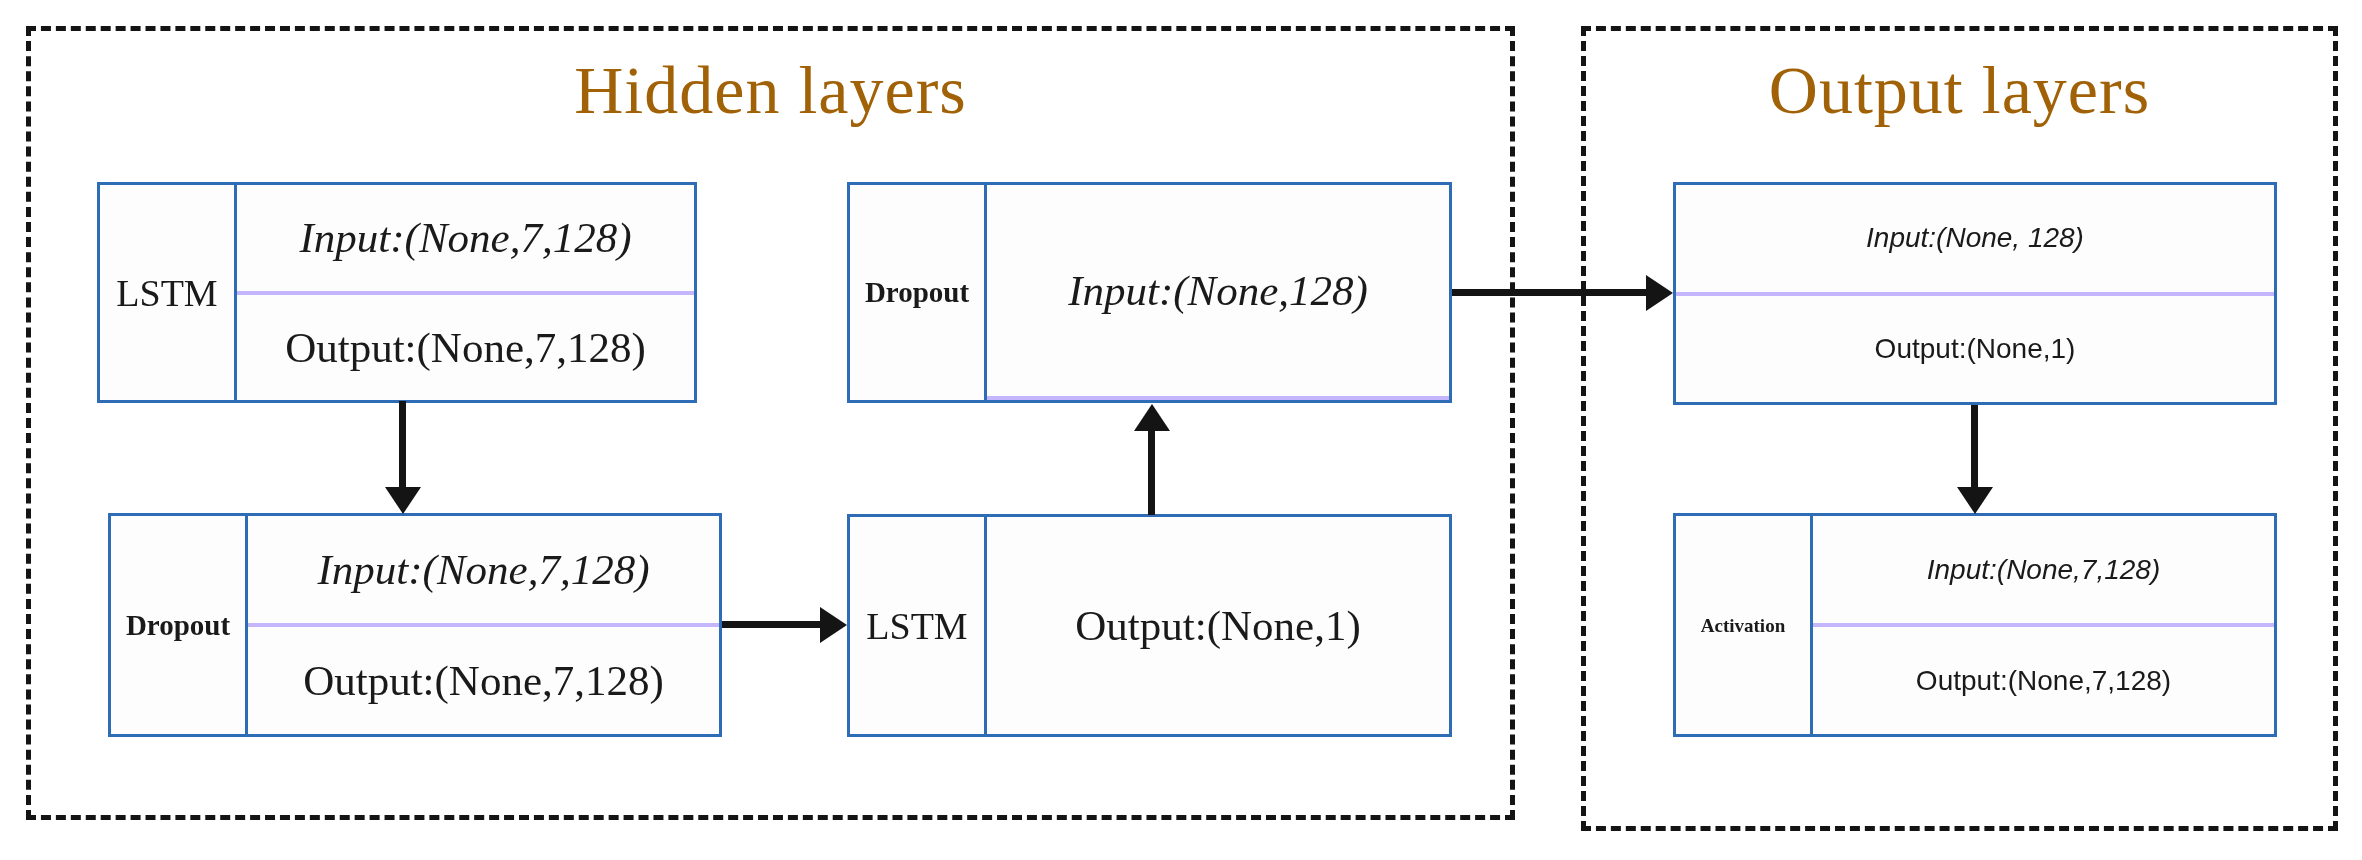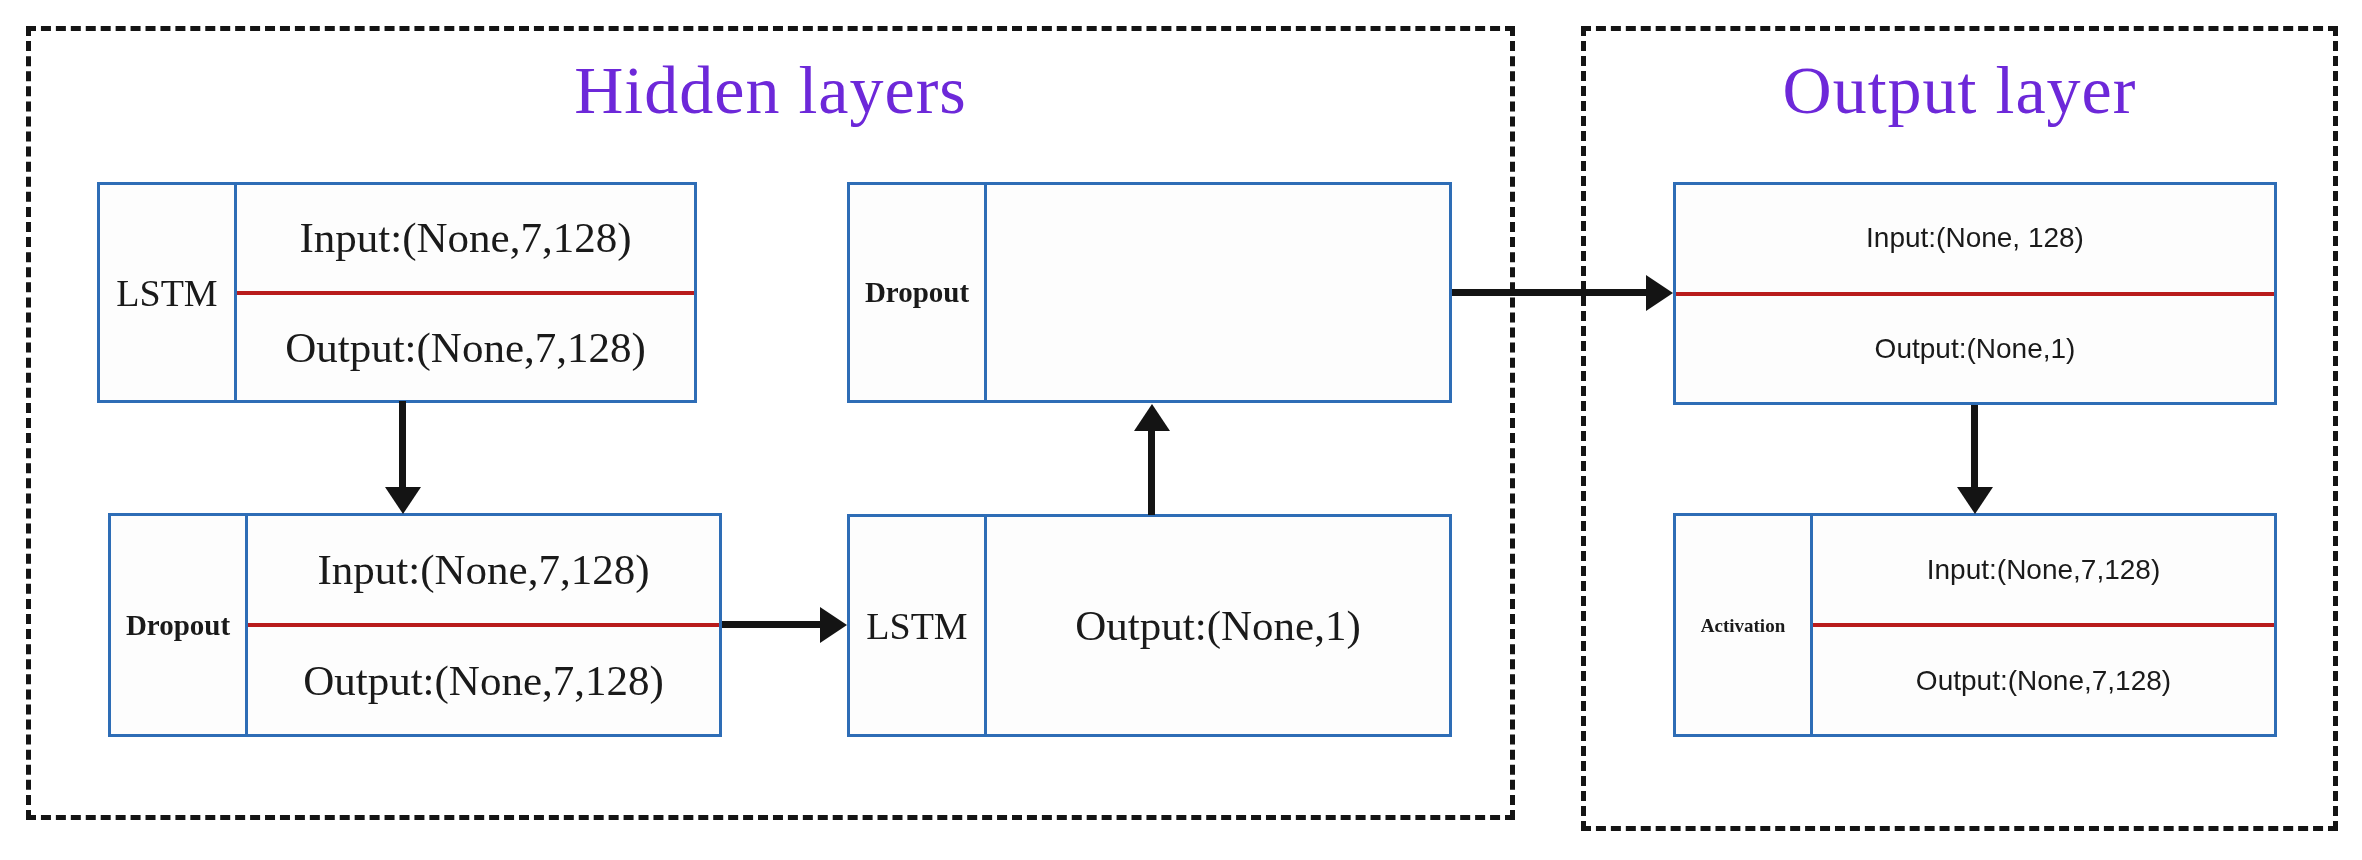--- a/index.html
+++ b/index.html
@@ -10,40 +10,40 @@
     color:#1a1a1a;
   }
 
   
   .section{position:absolute;border:5px dashed #141414;box-sizing:border-box;background:transparent;}
   .section-hidden{left:26px;top:26px;width:1489px;height:794px;}
   .section-output{left:1581px;top:26px;width:757px;height:805px;}
   .section-title{
     position:absolute;left:0;right:0;top:22px;
     text-align:center;font-size:68px;line-height:1.1;
-    color:#6d28d9;letter-spacing:1px;white-space:nowrap;
+    color:#a16207;letter-spacing:1px;white-space:nowrap;
   }
 
   
   .node{
     position:absolute;display:flex;box-sizing:border-box;
     border:3px solid #2e6db6;background:#fdfdfd;
   }
   .node .label{
     width:137px;flex:0 0 137px;box-sizing:border-box;
     border-right:3px solid #2e6db6;
     display:flex;align-items:center;justify-content:center;
     text-align:center;line-height:1;padding:0 6px;
   }
   .node .content{flex:1;display:flex;flex-direction:column;min-width:0;}
   .node .row{
     flex:1;display:flex;align-items:center;justify-content:center;
     font-size:43px;line-height:1;white-space:nowrap;
   }
-  .node .row.top{border-bottom:4px solid #b91c1c;}
+  .node .row.top{border-bottom:4px solid #c4b5fd;font-style:italic;}
 
   .n-lstm-top     {left:97px;  top:182px; width:600px; height:221px;}
   .n-dropout-top  {left:847px; top:182px; width:605px; height:221px;}
   .n-dense        {left:1673px;top:182px; width:604px; height:223px;}
   .n-dropout-bot  {left:108px; top:513px; width:614px; height:224px;}
   .n-lstm-bot     {left:847px; top:514px; width:605px; height:223px;}
   .n-activation   {left:1673px;top:513px; width:604px; height:224px;}
 
   .n-lstm-top .label, .n-lstm-bot .label {font-size:38px;}
   .n-dense .label {font-size:42px;}
@@ -75,34 +75,35 @@
   .a5-head{left:1957px;top:487px;border-left:18px solid transparent;border-right:18px solid transparent;border-top:27px solid #141414;}
 </style>
 </head>
 <body>
 
 <div class="section section-hidden">
   <div class="section-title">Hidden layers</div>
 </div>
 
 <div class="section section-output">
-  <div class="section-title">Output layer</div>
+  <div class="section-title">Output layers</div>
 </div>
 
 <div class="node n-lstm-top">
   <div class="label">LSTM</div>
   <div class="content">
     <div class="row top">Input:(None,7,128)</div>
     <div class="row">Output:(None,7,128)</div>
   </div>
 </div>
 
 <div class="node n-dropout-top">
   <div class="label">Dropout</div>
   <div class="content">
+    <div class="row top">Input:(None,128)</div>
   </div>
 </div>
 
 <div class="node n-dense">
   <div class="content">
     <div class="row top">Input:(None, 128)</div>
     <div class="row">Output:(None,1)</div>
   </div>
 </div>
 

